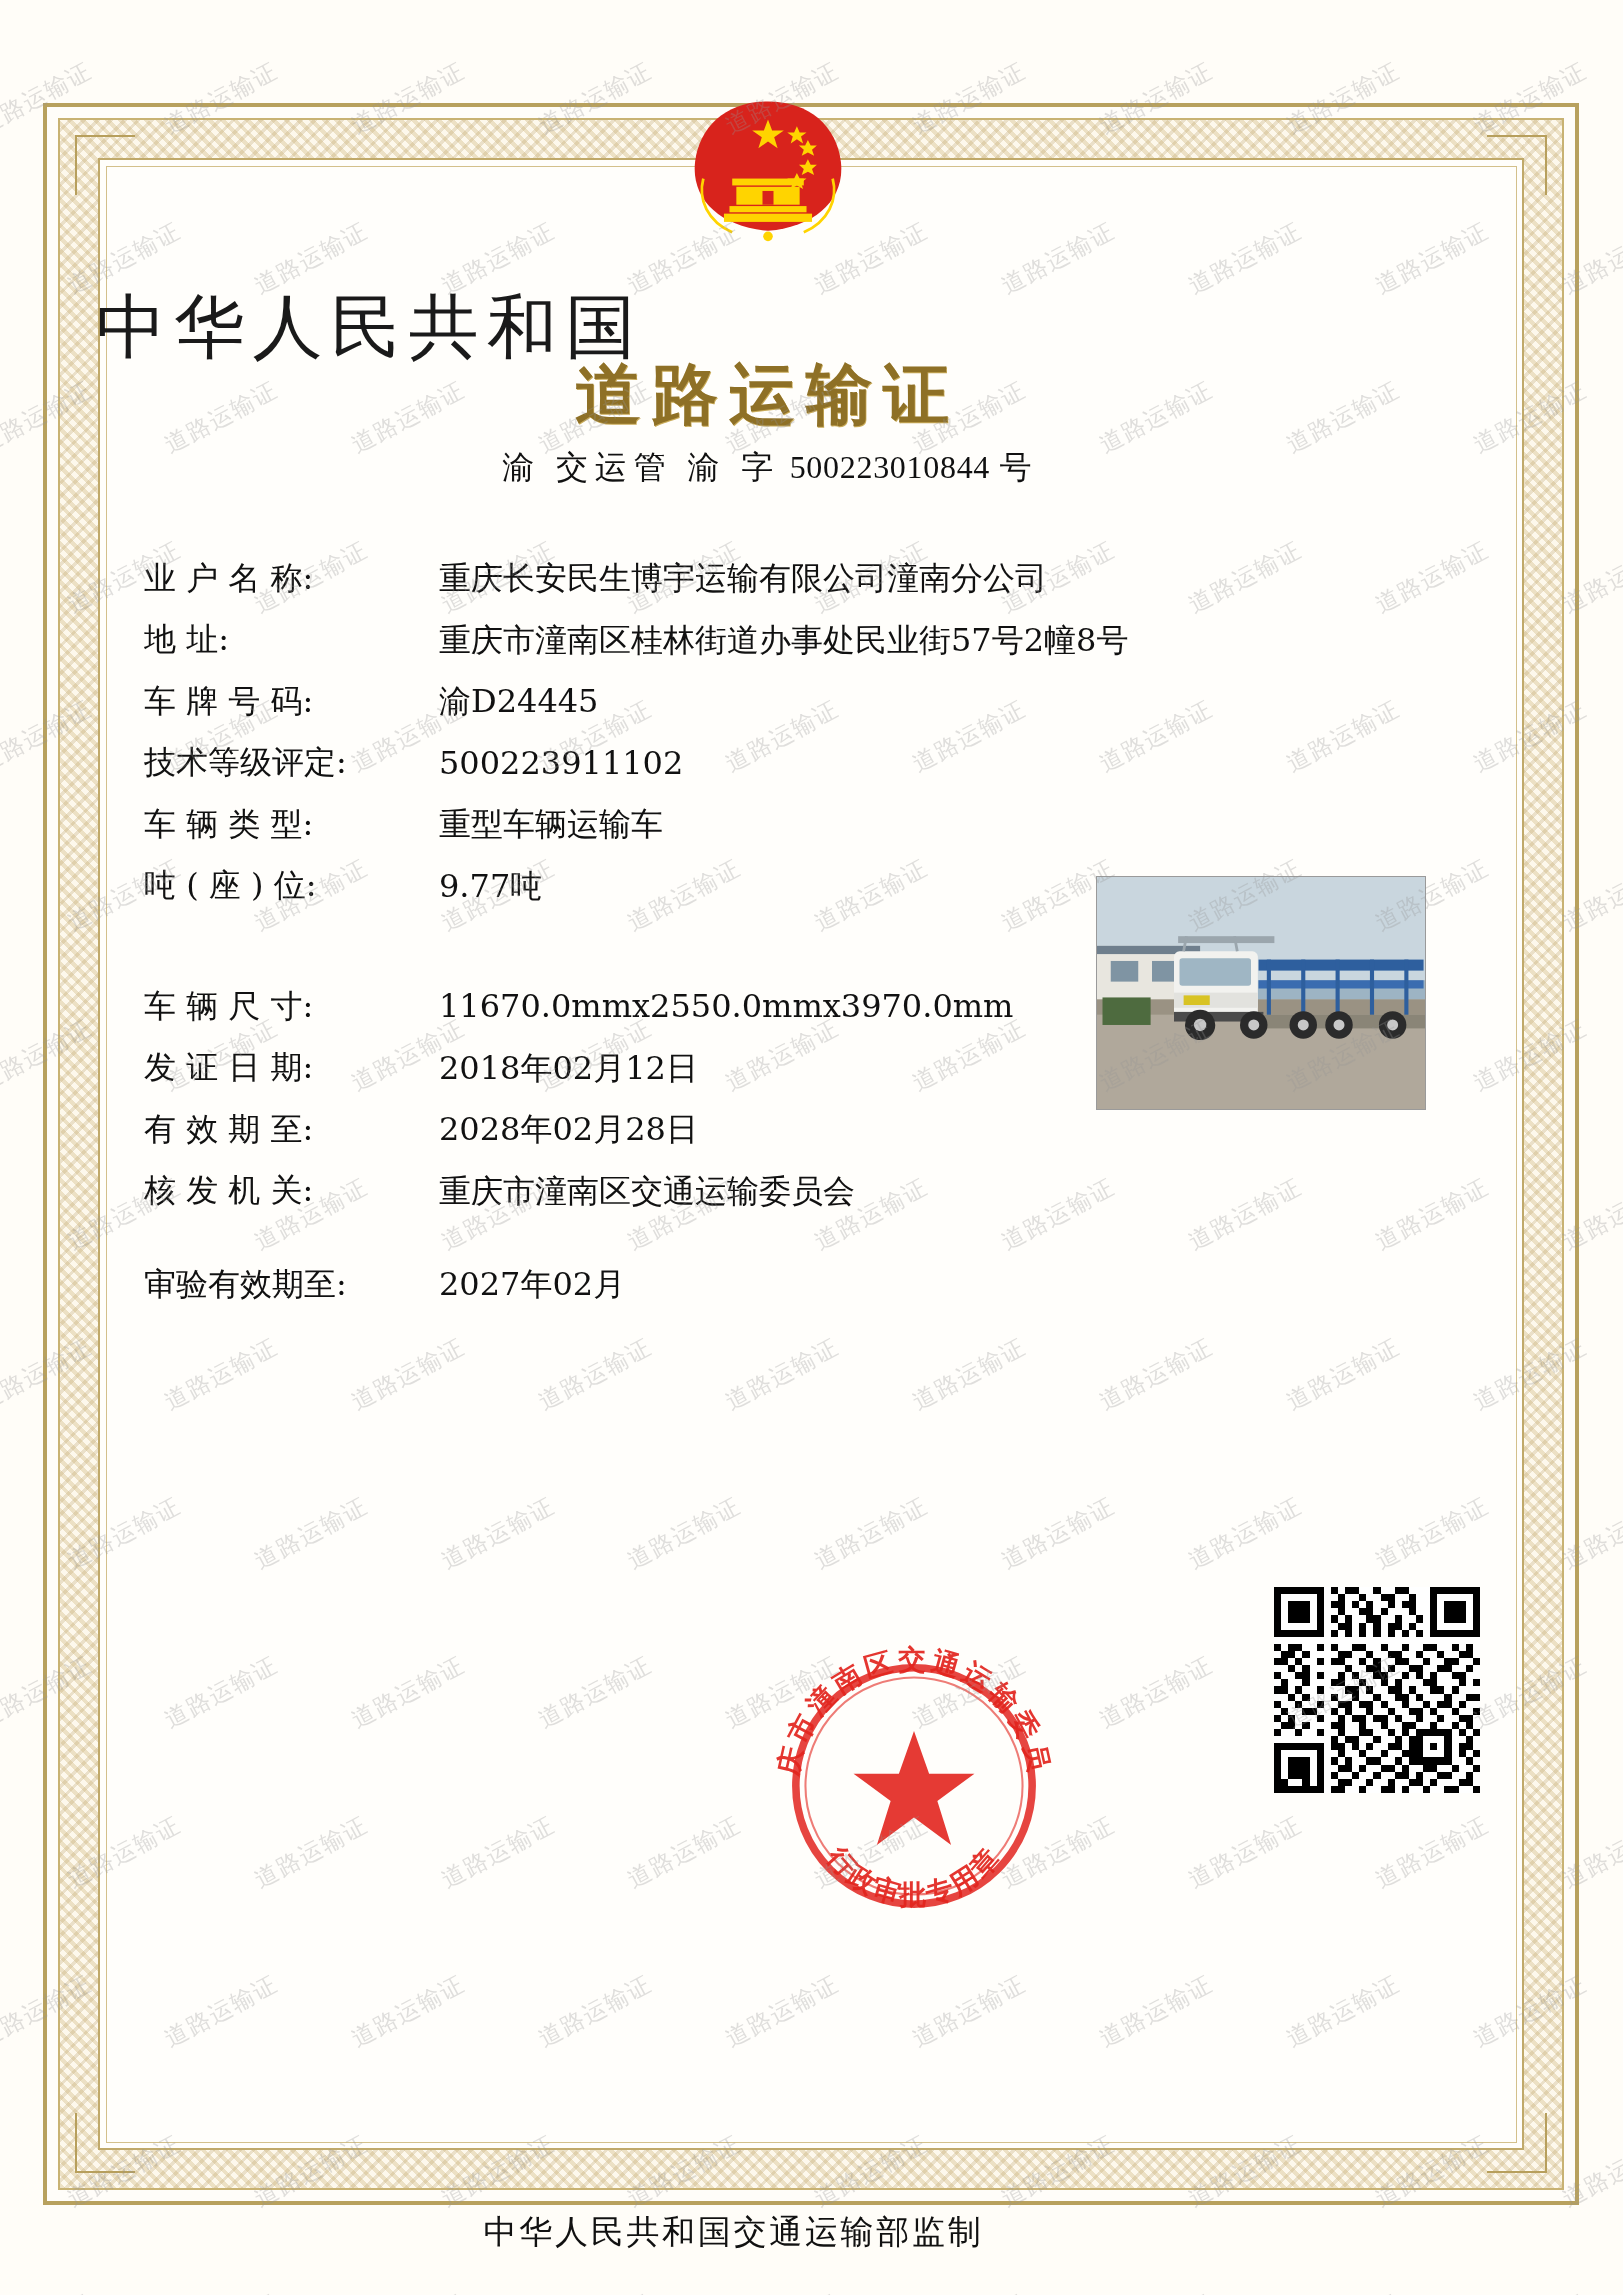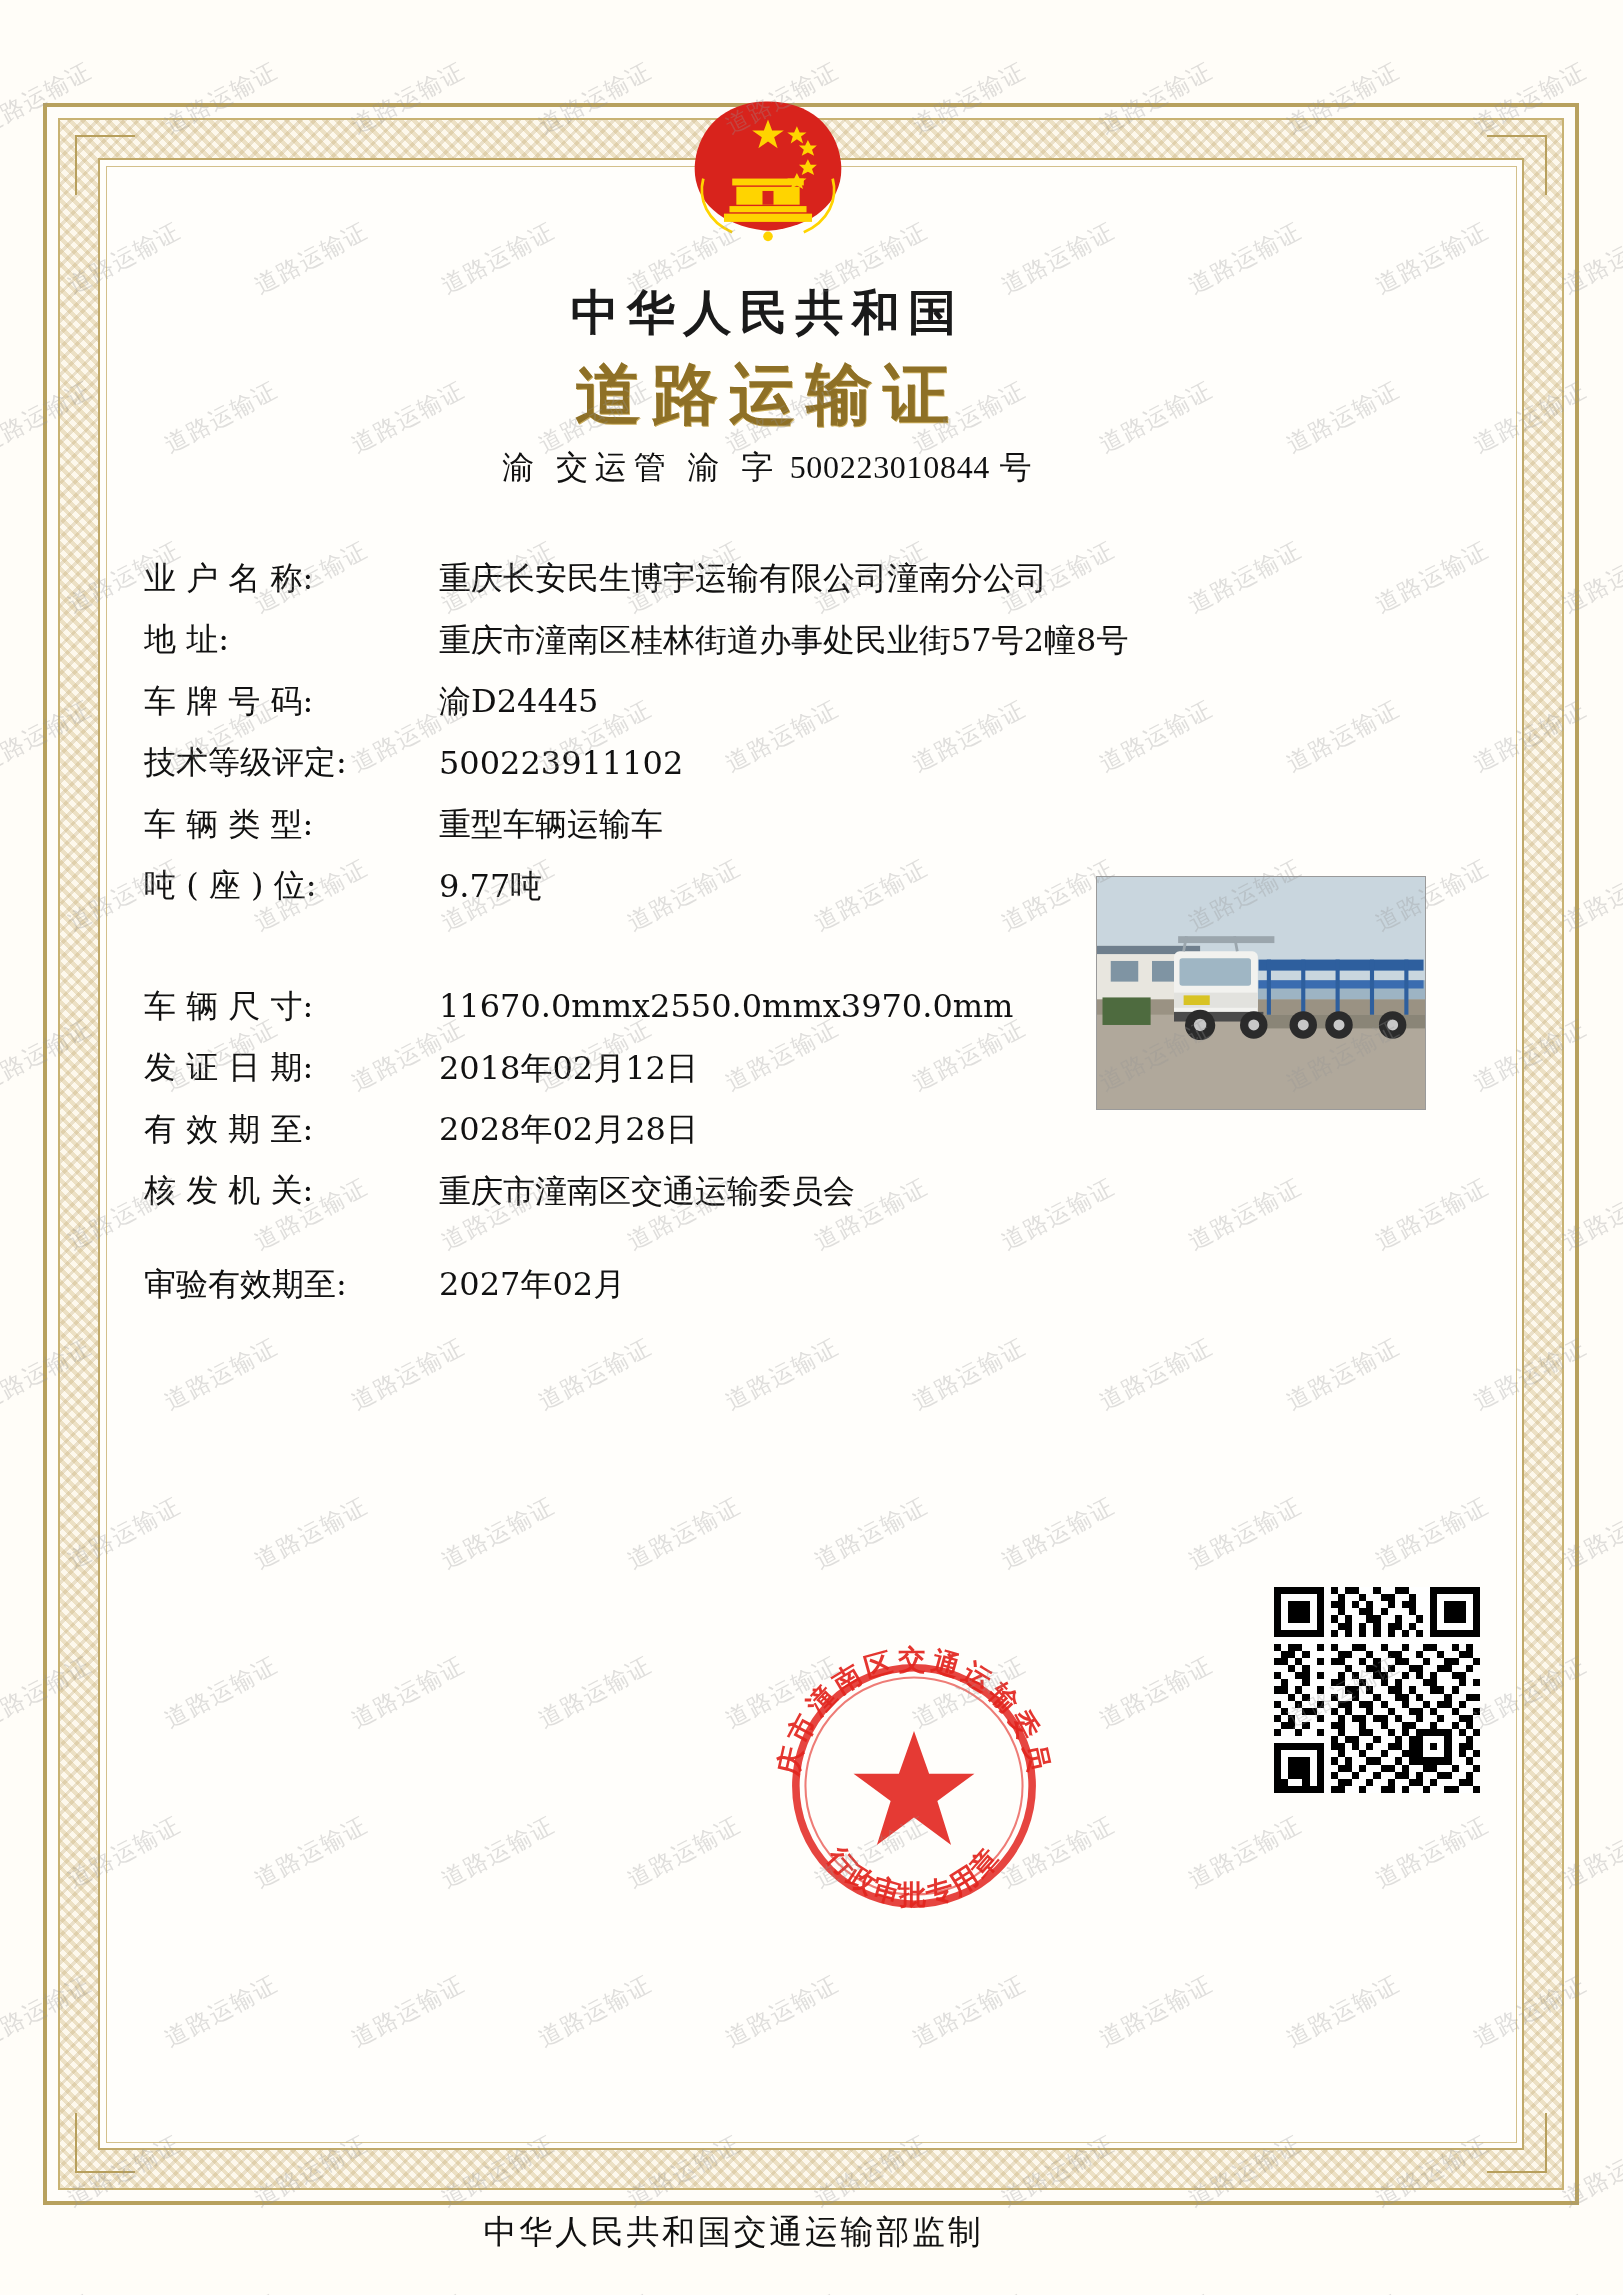--- a/index.html
+++ b/index.html
@@ -80,24 +80,24 @@
     position: absolute;
     left: 50%; top: -48px;
     transform: translateX(-50%);
     width: 179px; height: 172px;
   }
 
   .title-cn {
     position: absolute;
     left: 0; top: 137px;
     width: 1343px;
-    text-align: center;
-    font-size: 48px;
+    text-align: left;
+    font-size: 70px;
     letter-spacing: 8.2px;
-    font-weight: bold;
+    font-weight: normal;
     color: #1a1a1a;
     font-family: "DejaVu Serif", "Liberation Serif", serif;
   }
   .title-main {
     position: absolute;
     left: 0; top: 206px;
     width: 1343px;
     text-align: center;
     font-size: 66px;
     letter-spacing: 11px;

